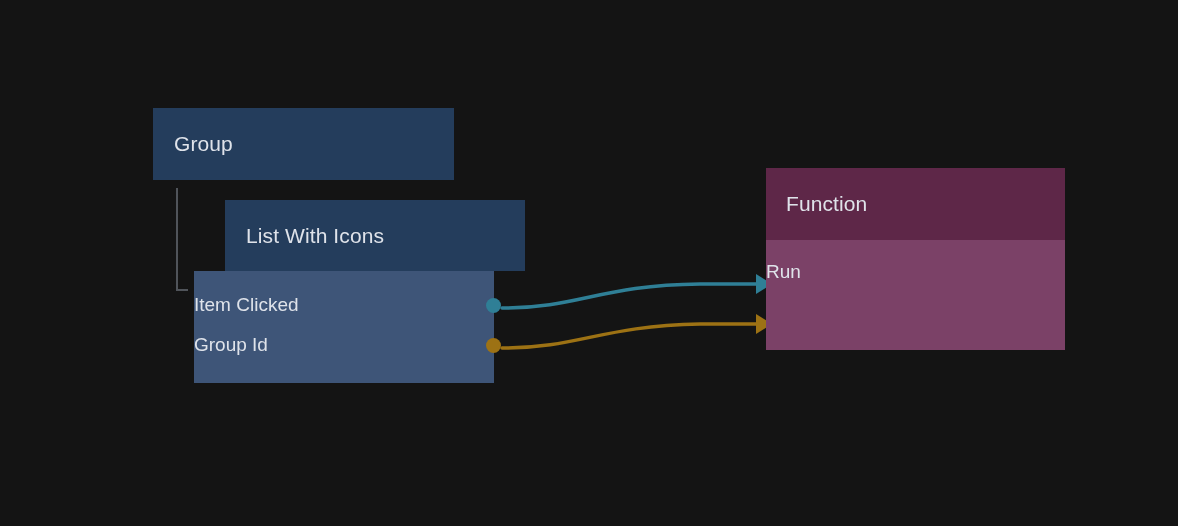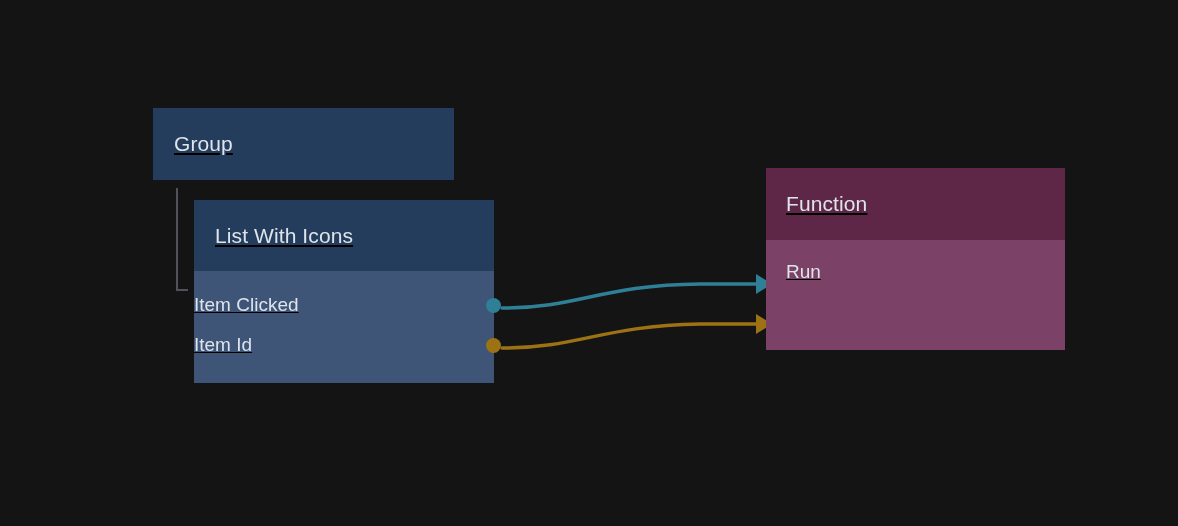--- a/index.html
+++ b/index.html
@@ -21,21 +21,20 @@
     position: absolute;
     left: 0;
     top: 0;
     width: 1178px;
     height: 526px;
     pointer-events: none;
   }
   .node {
     position: absolute;
     box-sizing: border-box;
-    text-decoration: underline;
   }
   .node-header {
     box-sizing: border-box;
     display: flex;
     align-items: center;
     width: 100%;
   }
   .node-title {
     color: #dfe3ea;
     font-size: 21px;
@@ -78,20 +77,21 @@
   #node-list {
     left: 194px;
     top: 200px;
     width: 300px;
     height: 183px;
   }
   #node-list .node-header {
     height: 71px;
     background: #243d5c;
     padding-left: 21px;
+    margin-left: 31px;
   }
   #node-list .node-body {
     height: 112px;
     background: #3e5578;
     padding-top: 14px;
   }
 
   
   #node-function {
     left: 766px;
@@ -116,21 +116,20 @@
     align-items: center;
     height: 40px;
     position: relative;
   }
   .port-row.out {
     justify-content: flex-start;
     padding-right: 18px;
   }
   .port-row.in {
     justify-content: flex-start;
-    margin-left: 20px;
   }
   .port-label {
     color: #dfe3ea;
     font-size: 19px;
     font-weight: 400;
     white-space: nowrap;
   }
   .port-dot {
     position: absolute;
     width: 15px;
@@ -168,21 +167,21 @@
   <div class="node" id="node-list">
     <div class="node-header">
       <span class="node-title">List With Icons</span>
     </div>
     <div class="node-body">
       <div class="port-row out">
         <span class="port-label">Item Clicked</span>
         <span class="port-dot teal"></span>
       </div>
       <div class="port-row out">
-        <span class="port-label">Item Id</span>
+        <span class="port-label">Group Id</span>
         <span class="port-dot gold"></span>
       </div>
     </div>
   </div>
 
   <div class="node" id="node-function">
     <div class="node-header">
       <span class="node-title">Function</span>
     </div>
     <div class="node-body">

